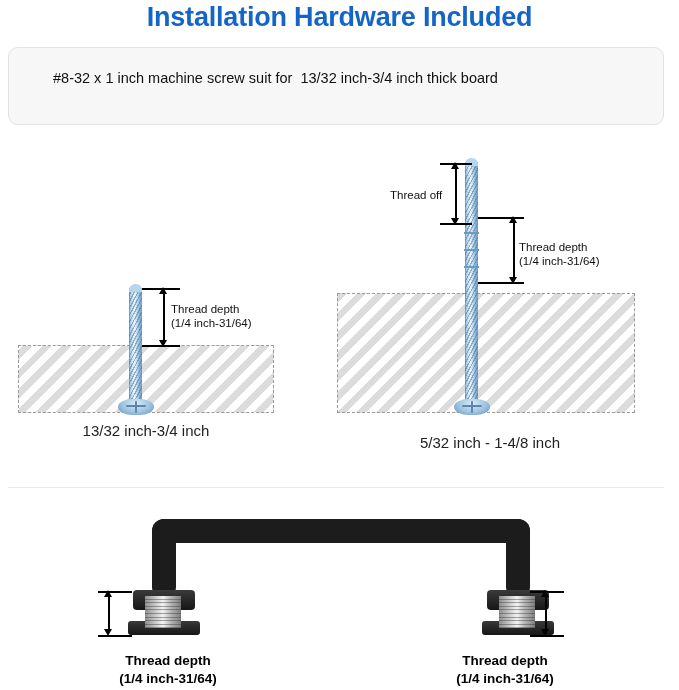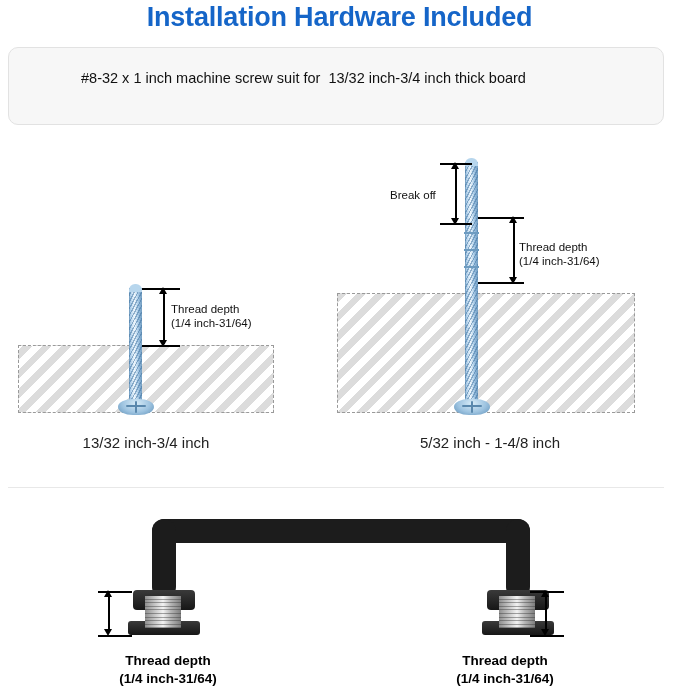--- a/index.html
+++ b/index.html
@@ -42,21 +42,21 @@
     left: 8px;
     width: 656px;
     height: 78px;
     background: #f7f7f7;
     border: 1px solid #e2e2e2;
     border-radius: 10px;
     box-sizing: border-box;
   }
   .spec-line {
     position: absolute;
-    left: 72px;
+    left: 44px;
     font-size: 14.5px;
     color: #111;
     white-space: pre;
     line-height: 18px;
     text-align: center;
   }
   .spec-line.l1 { top: 21px; }
   .spec-line.l2 { top: 44px; }
 
   
@@ -200,21 +200,21 @@
 
     <div class="vline" style="left:163px; top:292px; height:52px;"></div>
     <div class="arrow-up" style="left:159px; top:287px;"></div>
     <div class="arrow-down" style="left:159px; top:340px;"></div>
     <div class="hline" style="left:142px; top:288px; width:38px;"></div>
     <div class="hline" style="left:142px; top:345px; width:38px;"></div>
 
     <div class="small-label" style="left:171px; top:302px;">Thread depth</div>
     <div class="small-label" style="left:171px; top:316px;">(1/4 inch-31/64)</div>
 
-    <div class="label" style="left:36px; top:434px; width:220px;">13/32 inch-3/4 inch</div>
+    <div class="label" style="left:36px; top:422px; width:220px;">13/32 inch-3/4 inch</div>
   </div>
 
   <div>
 
     <div class="board" style="left:337px; top:293px; width:298px; height:120px;"></div>
 
     <div class="screw-shaft" style="left:465px; top:162px; width:13px; height:244px;"></div>
     <div class="thread-overlay" style="left:465px; top:162px; width:13px; height:244px;"></div>
     <div style="position:absolute; left:465px; top:158px; width:13px; height:8px; background:#b7d6ed; border-radius:6px 6px 0 0;"></div>
 
@@ -224,21 +224,21 @@
 
     <div class="screw-head" style="left:454px; top:399px; width:36px; height:16px;"></div>
     <div class="screw-head-slot" style="left:462px; top:405px; width:20px; height:2px;"></div>
     <div class="screw-head-slot" style="left:471px; top:401px; width:2px; height:12px;"></div>
 
     <div class="vline" style="left:455px; top:167px; height:55px;"></div>
     <div class="arrow-up" style="left:451px; top:162px;"></div>
     <div class="arrow-down" style="left:451px; top:218px;"></div>
     <div class="hline" style="left:440px; top:163px; width:32px;"></div>
     <div class="hline" style="left:440px; top:223px; width:32px;"></div>
-    <div class="small-label" style="left:390px; top:188px;">Break off</div>
+    <div class="small-label" style="left:390px; top:188px;">Thread off</div>
 
     <div class="vline" style="left:513px; top:221px; height:60px;"></div>
     <div class="arrow-up" style="left:509px; top:216px;"></div>
     <div class="arrow-down" style="left:509px; top:277px;"></div>
     <div class="hline" style="left:478px; top:217px; width:46px;"></div>
     <div class="hline" style="left:478px; top:282px; width:46px;"></div>
 
     <div class="small-label" style="left:519px; top:240px;">Thread depth</div>
     <div class="small-label" style="left:519px; top:254px;">(1/4 inch-31/64)</div>
 

